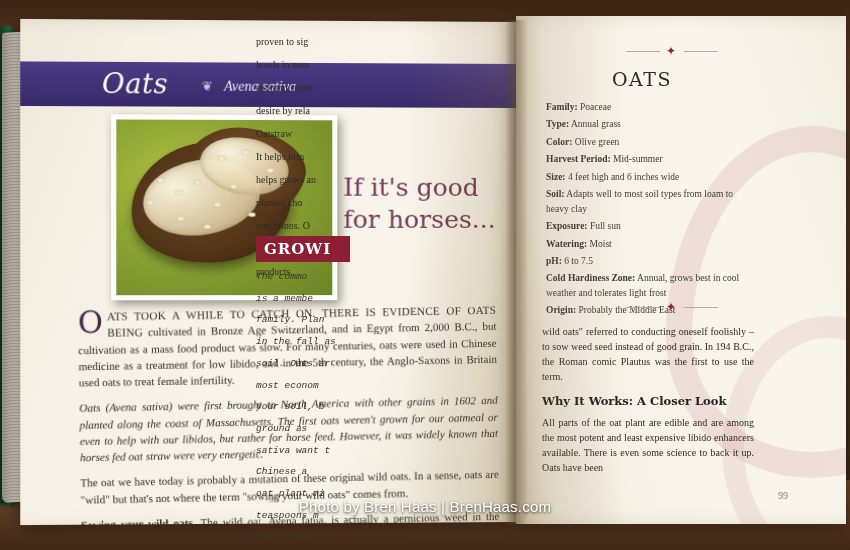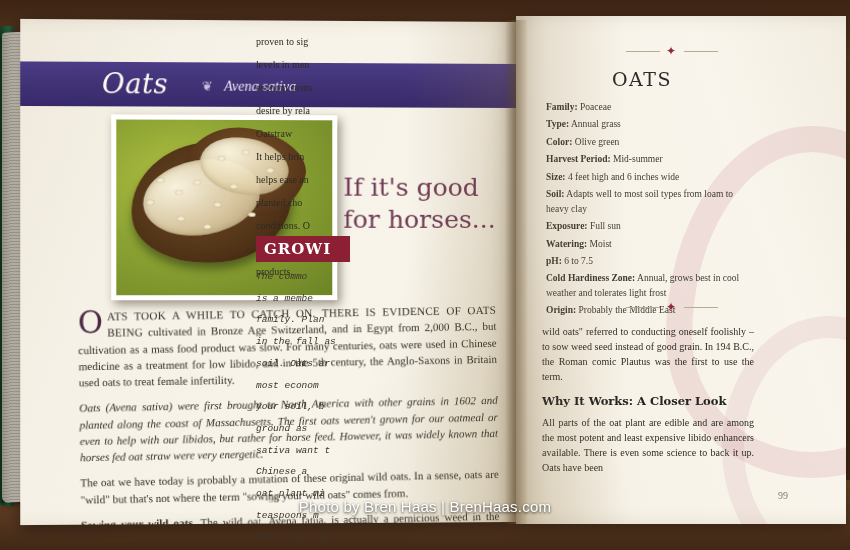--- a/index.html
+++ b/index.html
@@ -553,21 +553,21 @@
       <div class="curve-r"></div>
     </div>
 
     <div class="r-far">
       <p>proven to sig</p>
       <p>levels in men</p>
       <p>econom stems</p>
       <p>desire by rela</p>
       <p>Oatstraw</p>
       <p>It helps brin</p>
-      <p>helps ease an</p>
+      <p>helps grows an</p>
       <p>planted cho</p>
       <p>conditions. O</p>
       <p>ingredient in</p>
       <p>products.</p>
     </div>
 
     <div class="grow-badge">GROWI</div>
 
     <div class="r-far2">
       <p>The commo</p>

